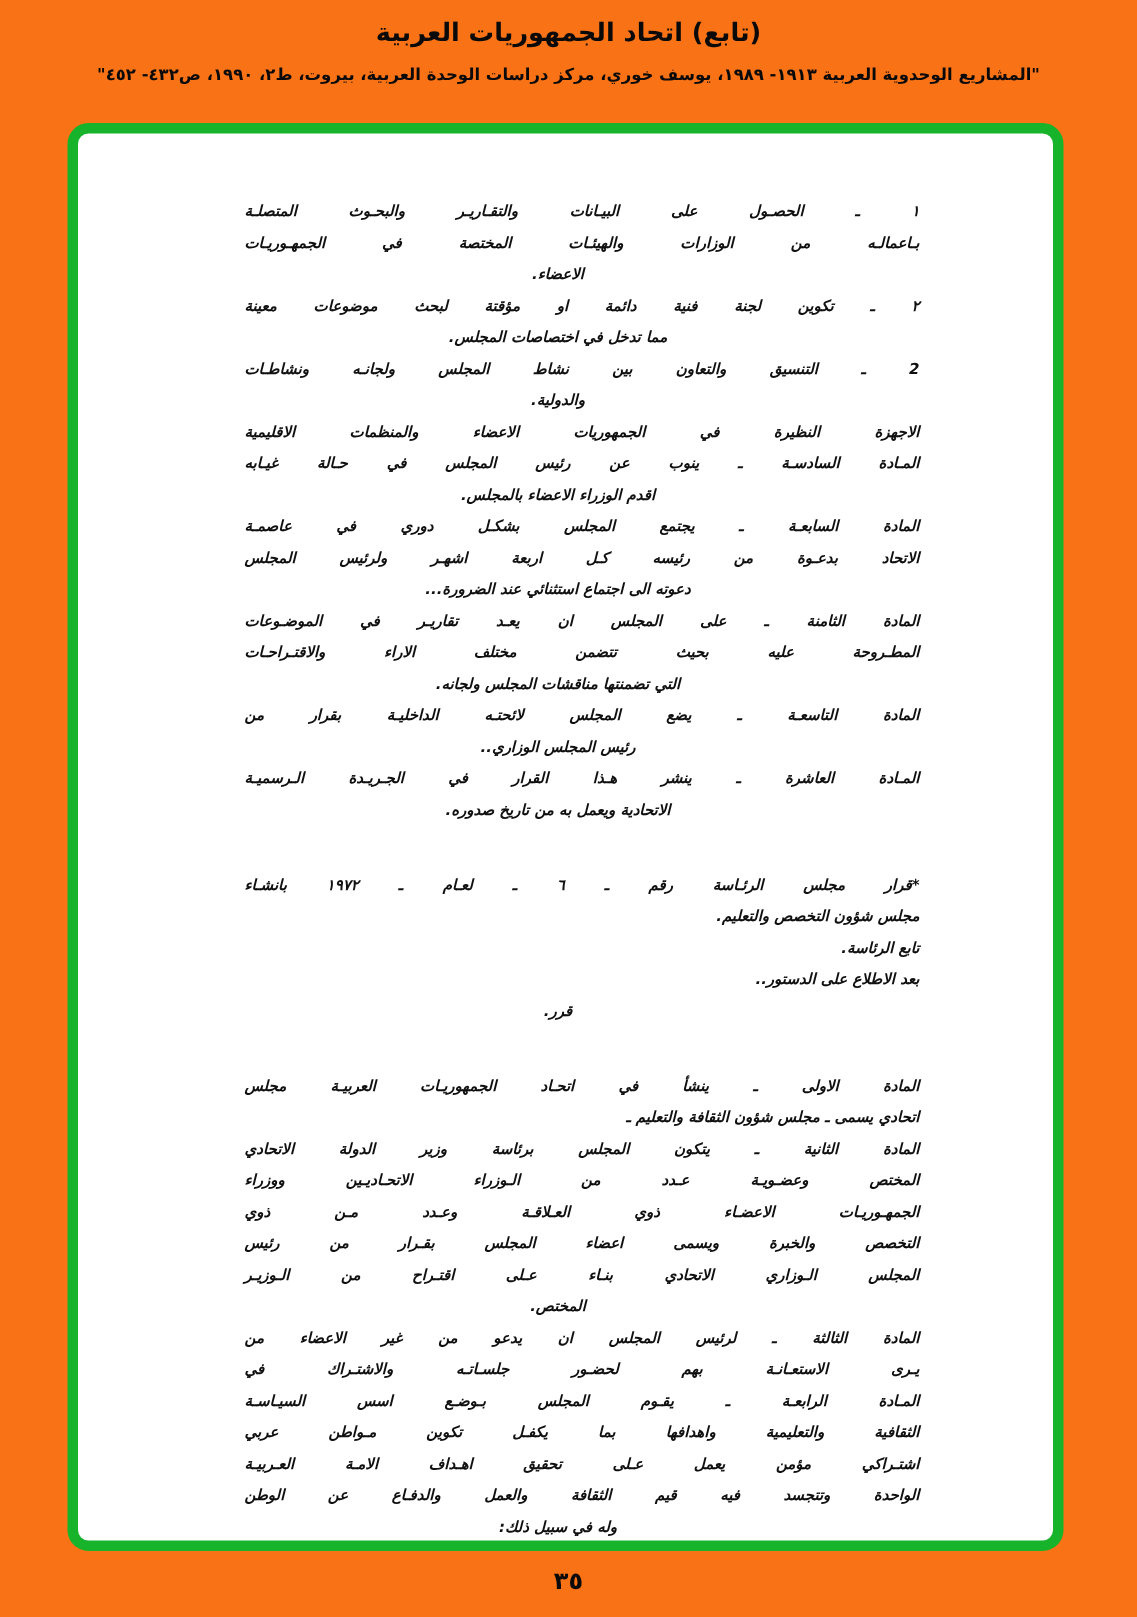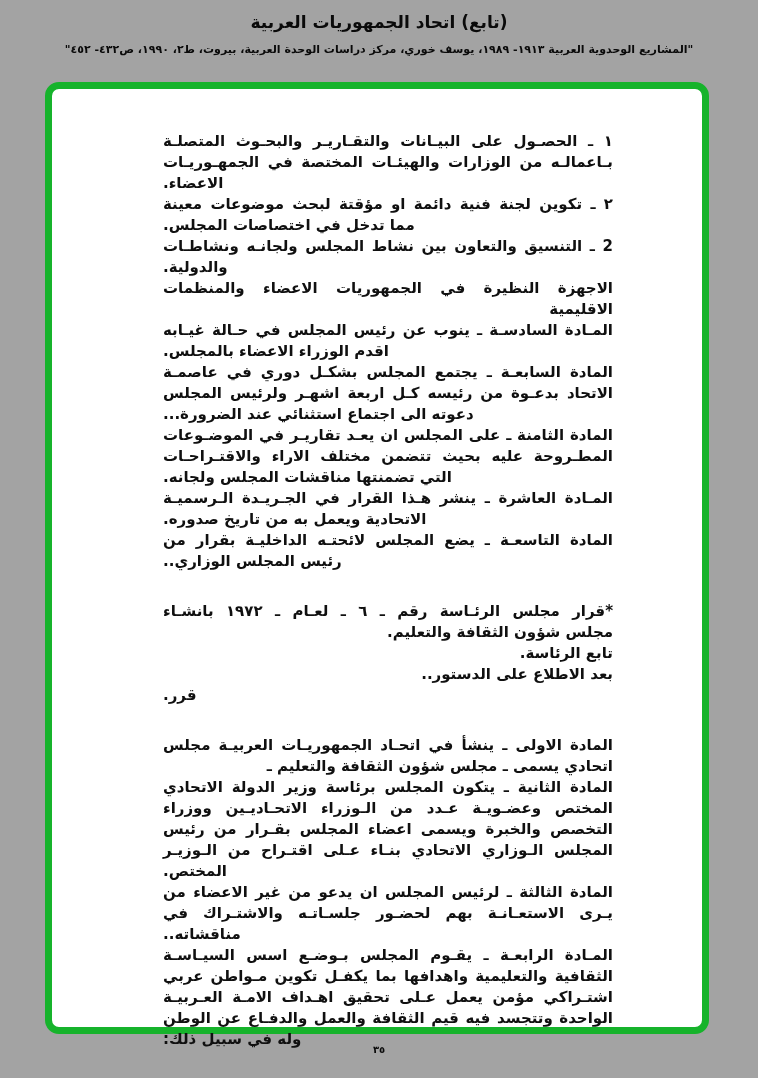--- a/index.html
+++ b/index.html
@@ -4,21 +4,21 @@
 <style>
   html, body { margin: 0; padding: 0; }
   body {
     background: #ffffff;
     font-family: "DejaVu Sans", sans-serif;
   }
   .page {
     position: relative;
     width: 758px;
     height: 1078px;
-    background: #a3a3a3;
+    background: #f97316;
     overflow: hidden;
     direction: rtl;
   }
   .header {
     position: absolute;
     top: 12px;
     left: 0;
     width: 100%;
     text-align: center;
   }
@@ -48,43 +48,44 @@
   .text-col {
     position: absolute;
     top: 42px;
     right: 89px;
     width: 450px;
     color: #101010;
   }
   .para { margin: 0; }
   .para.gap-before { margin-top: 29px; }
   .line {
-    font-size: 15px;
+    font-size: 10px;
     font-weight: bold;
     line-height: 21px;
     white-space: normal;
+    font-style: italic;
   }
   .line-justify {
     text-align: justify;
     text-align-last: justify;
   }
   .line-end {
-    text-align: left;
+    text-align: center;
     padding-right: 32px;
   }
   .line-start {
     text-align: right;
   }
   .footer {
     position: absolute;
     top: 1044px;
     left: 0;
     width: 100%;
     text-align: center;
-    font-size: 10px;
+    font-size: 16px;
     font-weight: bold;
     color: #0a0a0a;
     letter-spacing: 3px;
   }
 </style>
 </head>
 <body>
 
 <div class="page">
   <div class="header">
@@ -116,49 +117,49 @@
           <div class="line line-justify">المادة السابعـة ـ يجتمع المجلس بشكـل دوري في عاصمـة</div>
           <div class="line line-justify">الاتحاد بدعـوة من رئيسه كـل اربعة اشهـر ولرئيس المجلس</div>
           <div class="line line-end">دعوته الى اجتماع استثنائي عند الضرورة...</div>
         </div>
         <div class="para">
           <div class="line line-justify">المادة الثامنة ـ على المجلس ان يعـد تقاريـر في الموضـوعات</div>
           <div class="line line-justify">المطـروحة عليه بحيث تتضمن مختلف الاراء والاقتـراحـات</div>
           <div class="line line-end">التي تضمنتها مناقشات المجلس ولجانه.</div>
         </div>
         <div class="para">
+          <div class="line line-justify">المادة التاسعـة ـ يضع المجلس لائحتـه الداخليـة بقرار من</div>
+          <div class="line line-end">رئيس المجلس الوزاري..</div>
+        </div>
+        <div class="para">
           <div class="line line-justify">المـادة العاشرة ـ ينشر هـذا القرار في الجـريـدة الـرسميـة</div>
           <div class="line line-end">الاتحادية ويعمل به من تاريخ صدوره.</div>
         </div>
-        <div class="para">
-          <div class="line line-justify">المادة التاسعـة ـ يضع المجلس لائحتـه الداخليـة بقرار من</div>
-          <div class="line line-end">رئيس المجلس الوزاري..</div>
-        </div>
         <div class="para gap-before">
           <div class="line line-justify">*قرار مجلس الرئـاسة رقم ـ ٦ ـ لعـام ـ ١٩٧٢ بانشـاء</div>
-          <div class="line line-start">مجلس شؤون الثقافة والتعليم.</div>
+          <div class="line line-start">مجلس شؤون التخصص والتعليم.</div>
           <div class="line line-start">تابع الرئاسة.</div>
           <div class="line line-start">بعد الاطلاع على الدستور..</div>
           <div class="line line-end">قرر.</div>
         </div>
         <div class="para gap-before">
           <div class="line line-justify">المادة الاولى ـ ينشأ في اتحـاد الجمهوريـات العربيـة مجلس</div>
           <div class="line line-start">اتحادي يسمى ـ مجلس شؤون الثقافة والتعليم ـ</div>
         </div>
         <div class="para">
           <div class="line line-justify">المادة الثانية ـ يتكون المجلس برئاسة وزير الدولة الاتحادي</div>
           <div class="line line-justify">المختص وعضـويـة عـدد من الـوزراء الاتحـاديـين ووزراء</div>
+          <div class="line line-justify">الجمهـوريـات الاعضـاء ذوي العـلاقـة وعـدد مـن ذوي</div>
           <div class="line line-justify">التخصص والخبرة ويسمى اعضاء المجلس بقـرار من رئيس</div>
           <div class="line line-justify">المجلس الـوزاري الاتحادي بنـاء عـلى اقتـراح من الـوزيـر</div>
           <div class="line line-end">المختص.</div>
         </div>
         <div class="para">
           <div class="line line-justify">المادة الثالثة ـ لرئيس المجلس ان يدعو من غير الاعضاء من</div>
           <div class="line line-justify">يـرى الاستعـانـة بهم لحضـور جلسـاتـه والاشتـراك في</div>
-          <div class="line line-end">مناقشاته..</div>
         </div>
         <div class="para">
           <div class="line line-justify">المـادة الرابعـة ـ يقـوم المجلس بـوضـع اسس السيـاسـة</div>
           <div class="line line-justify">الثقافية والتعليمية واهدافها بما يكفـل تكوين مـواطن عربي</div>
           <div class="line line-justify">اشتـراكي مؤمن يعمل عـلى تحقيق اهـداف الامـة العـربيـة</div>
           <div class="line line-justify">الواحدة وتتجسد فيه قيم الثقافة والعمل والدفـاع عن الوطن</div>
           <div class="line line-end">وله في سبيل ذلك:</div>
         </div>
       </div>
   </div>

